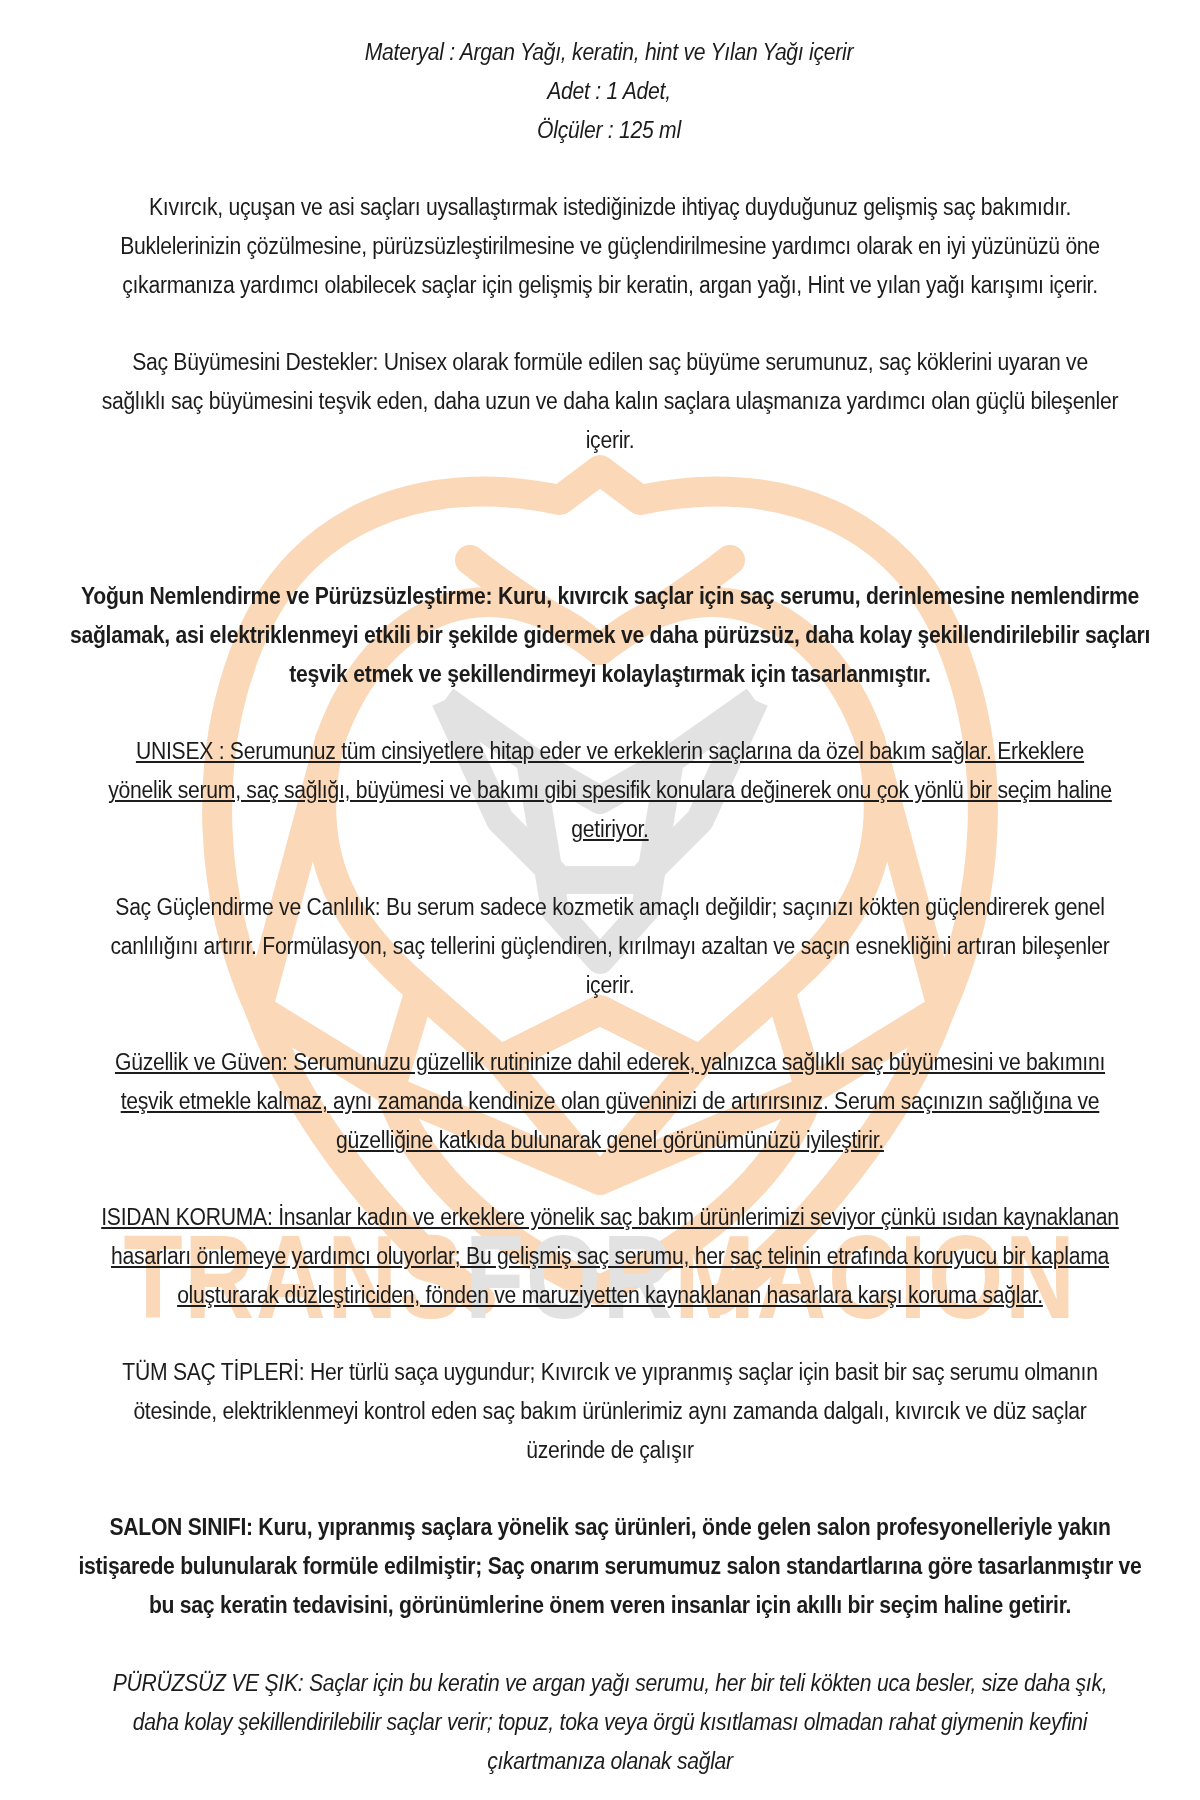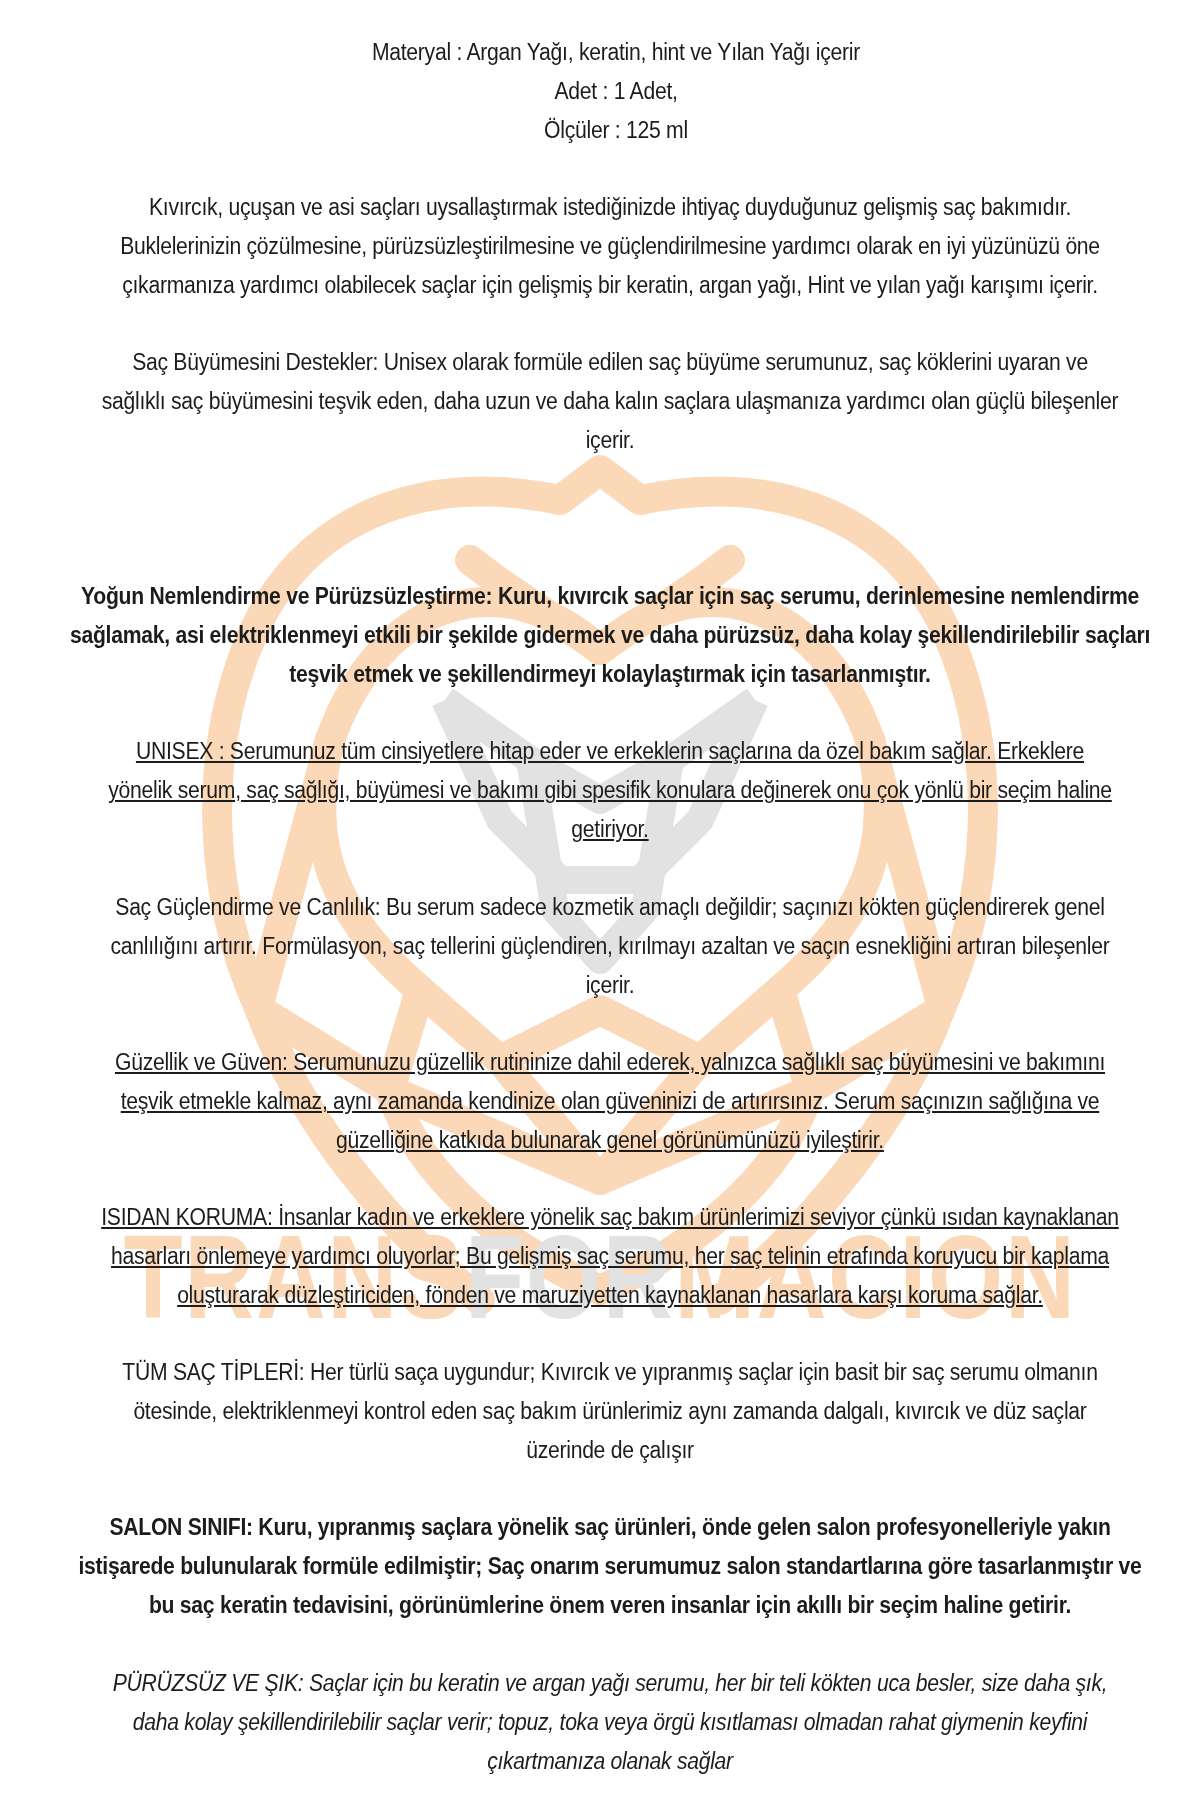--- a/index.html
+++ b/index.html
@@ -54,22 +54,23 @@
       line-height: 39px;
       letter-spacing: -0.3px;
       transform: scaleX(0.9);
       transform-origin: center top;
       margin: 0 auto;
       width: 1280px;
       margin-left: -40px;
     }
     .spec {
       position: absolute;
-      left: 16px;
+      left: 9px;
       width: 964px;
+      font-style: italic;
     }
     .para {
       position: absolute;
       left: 10px;
       width: 1200px;
     }
     .line {
       display: block;
       white-space: nowrap;
     }

